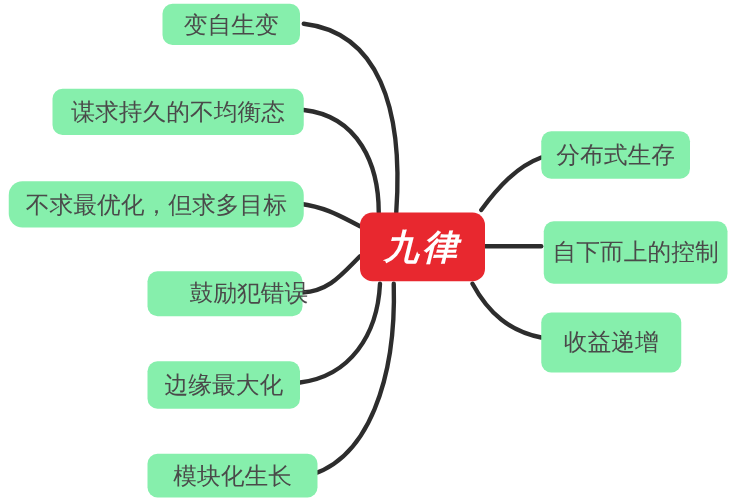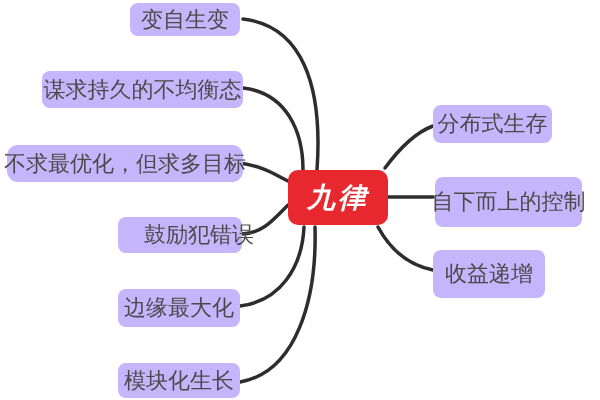--- a/index.html
+++ b/index.html
@@ -23,27 +23,27 @@
     height: 400px;
   }
   .edges path {
     fill: none;
     stroke: #2d2d2d;
     stroke-width: 3.5;
     stroke-linecap: round;
   }
   .node {
     position: absolute;
-    background: #c4b5fd;
+    background: #86efac;
     color: #4a4a4a;
     border-radius: 8px;
     display: flex;
     align-items: center;
     justify-content: center;
-    font-size: 22px;
+    font-size: 19px;
     white-space: nowrap;
     box-sizing: border-box;
     cursor: pointer;
   }
   .node.center {
     background: #e8282f;
     color: #ffffff;
     font-size: 28px;
     font-weight: bold;
     letter-spacing: 3px;
@@ -74,21 +74,21 @@
   <div class="node" style="left:130px; top:3px; width:110px; height:33px;">变自生变</div>
 
   <div class="node" style="left:42px; top:71px; width:201px; height:37px;">谋求持久的不均衡态</div>
 
   <div class="node" style="left:7px; top:145px; width:236px; height:37px;border-radius:11px;">不求最优化，但求多目标</div>
 
   <div class="node" style="left:118px; top:217px; width:124px; height:36px;padding-left:38px;">鼓励犯错误</div>
 
   <div class="node" style="left:118px; top:289px; width:122px; height:38px;">边缘最大化</div>
 
-  <div class="node" style="left:118px; top:363px; width:122px; height:35px;">模块化生长</div>
+  <div class="node" style="left:118px; top:363px; width:136px; height:35px;">模块化生长</div>
 
   <div class="node" style="left:433px; top:105px; width:119px; height:38px;">分布式生存</div>
 
   <div class="node" style="left:435px; top:177px; width:147px; height:50px;">自下而上的控制</div>
 
   <div class="node" style="left:433px; top:250px; width:112px; height:48px;">收益递增</div>
 
 </div>
 
 </body></html>

